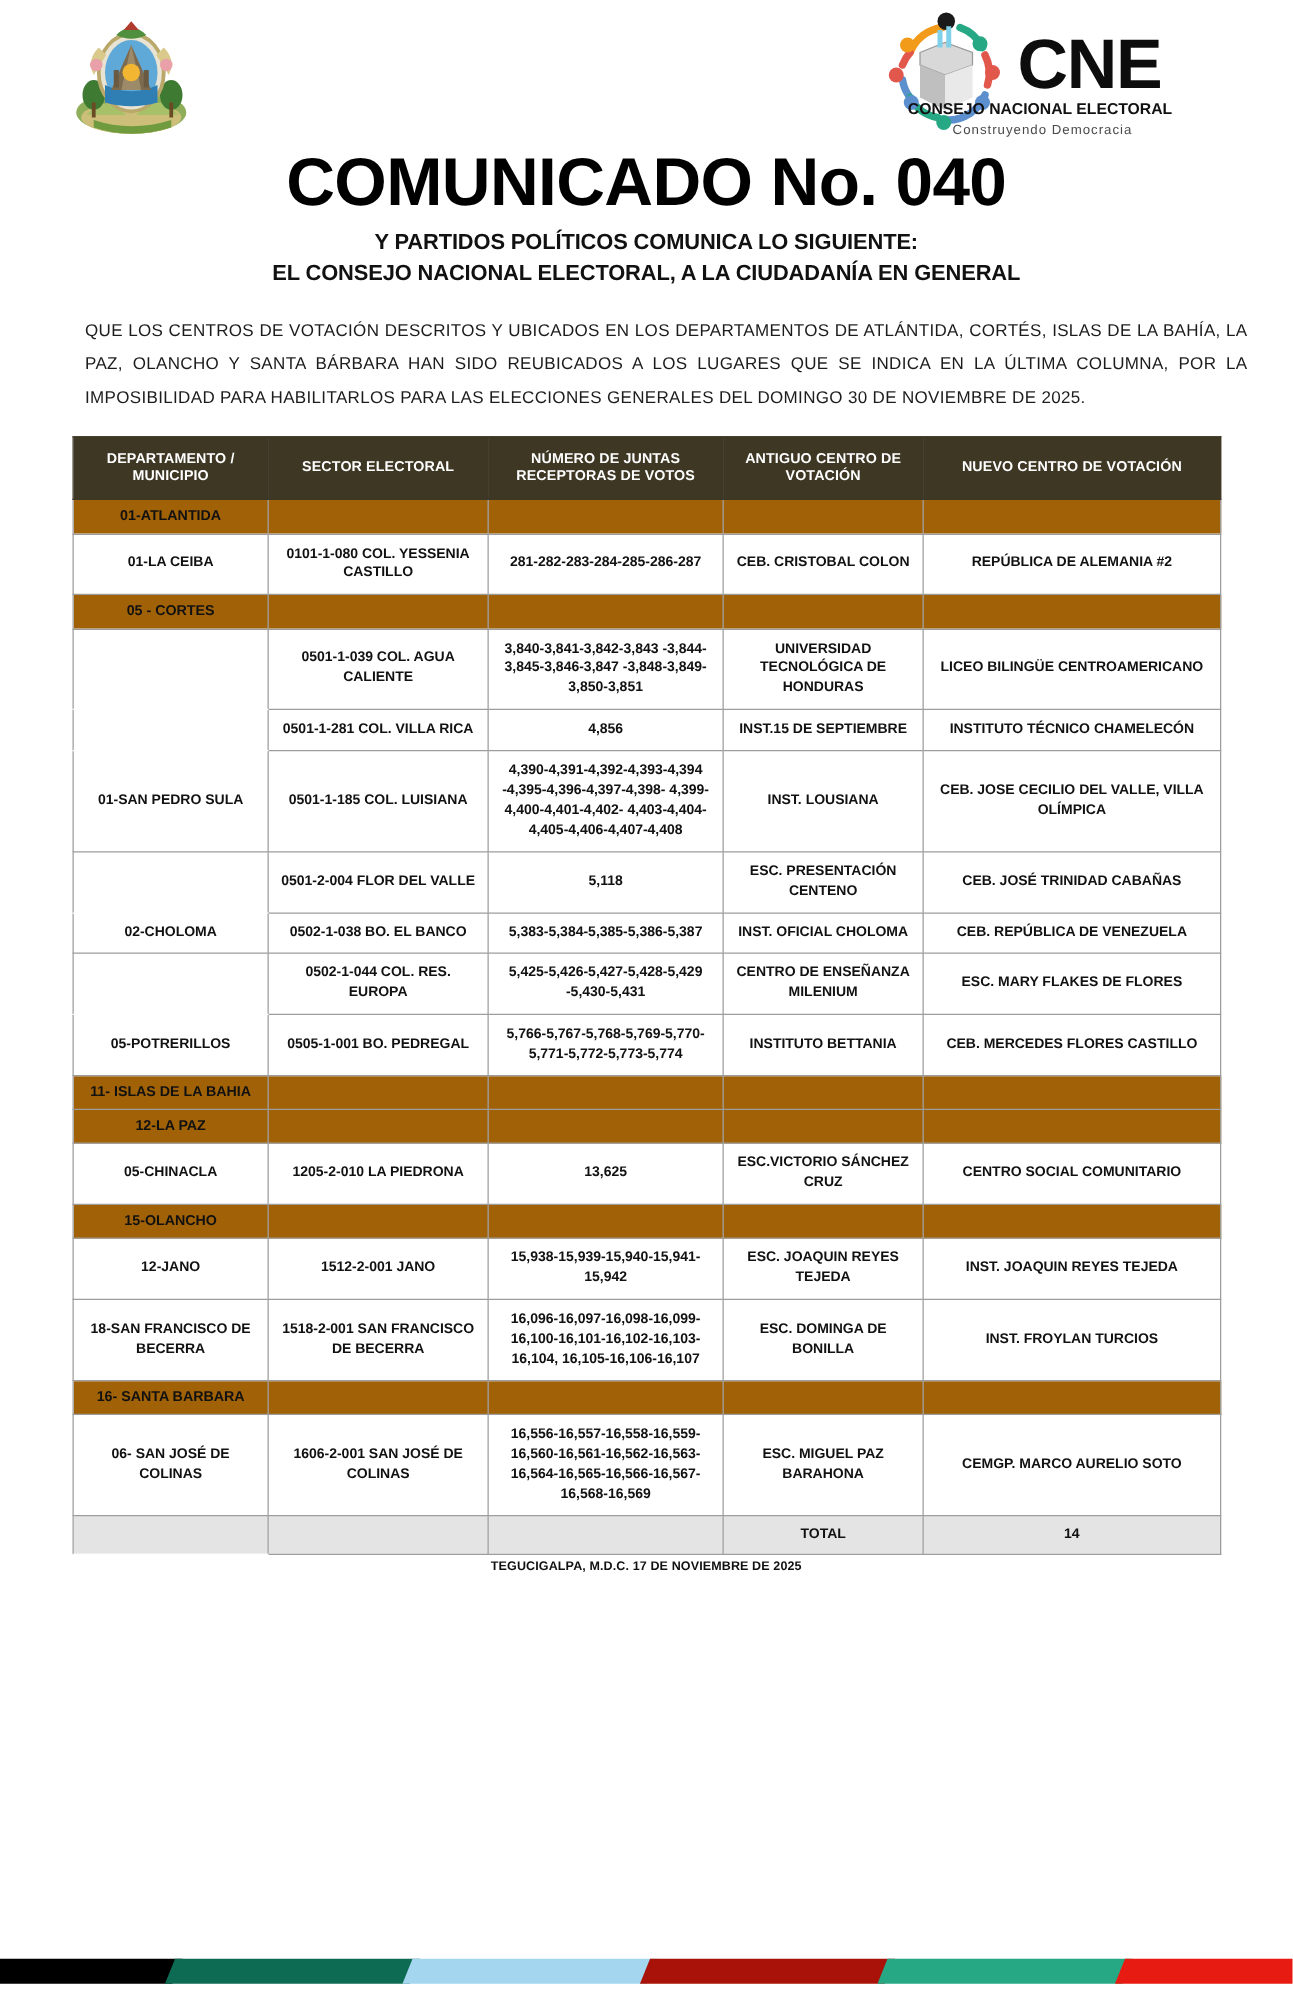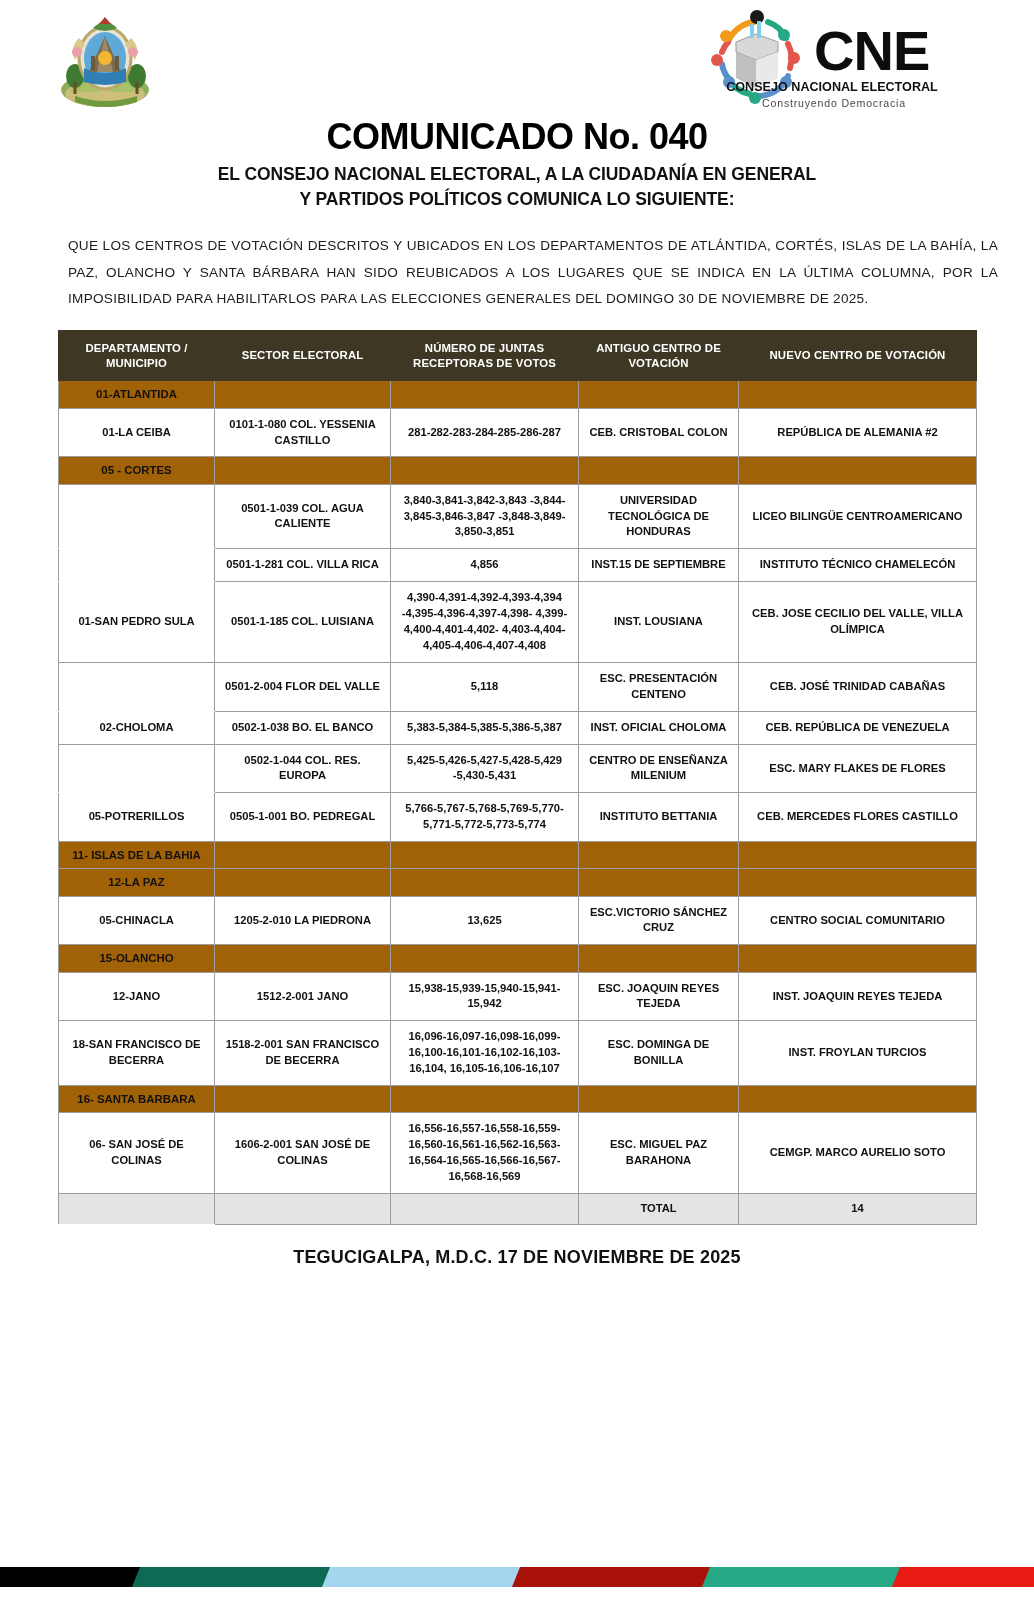--- a/index.html
+++ b/index.html
@@ -36,21 +36,21 @@
     width: 260px;
     height: 106px;
   }
 
   
   .title-block {
     text-align: center;
     padding: 0 40px;
   }
   .doc-title {
-    font-size: 36px;
+    font-size: 54px;
     font-weight: 700;
     letter-spacing: -0.5px;
     margin: 0 0 6px 0;
     line-height: 1.05;
     color: #000;
   }
   .subtitle-line {
     font-size: 17.5px;
     font-weight: 700;
     line-height: 1.42;
@@ -117,22 +117,22 @@
   }
   tr.total-row td {
     background: #e4e4e4;
     padding: 7px 17px;
   }
 
   
   .footer-text {
     text-align: center;
     font-weight: 700;
-    font-size: 18px;
-    margin-top: 22px;
+    font-size: 10px;
+    margin-top: 4px;
     letter-spacing: 0.01em;
     color: #111;
   }
   .color-bar {
     position: absolute;
     left: 0;
     bottom: 13px;
     width: 1034px;
     height: 20px;
     display: flex;
@@ -222,22 +222,22 @@
       <text x="112" y="62" font-family="Liberation Sans, sans-serif" font-size="56" font-weight="700" fill="#0d0d0d" letter-spacing="-1">CNE</text>
 
       <text x="130" y="83" text-anchor="middle" font-family="Liberation Sans, sans-serif" font-size="12.6" font-weight="700" fill="#111">CONSEJO NACIONAL ELECTORAL</text>
       <text x="132" y="99" text-anchor="middle" font-family="Liberation Sans, sans-serif" font-size="10.6" fill="#4a4a4a" letter-spacing="0.8">Construyendo Democracia</text>
     </svg>
   </div>
 </div>
 
 <div class="title-block">
   <h1 class="doc-title">COMUNICADO No. 040</h1>
+  <div class="subtitle-line">Y PARTIDOS POLÍTICOS COMUNICA LO SIGUIENTE:</div>
   <div class="subtitle-line">EL CONSEJO NACIONAL ELECTORAL, A LA CIUDADANÍA EN GENERAL</div>
-  <div class="subtitle-line">Y PARTIDOS POLÍTICOS COMUNICA LO SIGUIENTE:</div>
 </div>
 
 <p class="intro">QUE LOS CENTROS DE VOTACIÓN DESCRITOS Y UBICADOS EN LOS DEPARTAMENTOS DE ATLÁNTIDA, CORTÉS, ISLAS DE LA BAHÍA, LA PAZ, OLANCHO Y SANTA BÁRBARA HAN SIDO REUBICADOS A LOS LUGARES QUE SE INDICA EN LA ÚLTIMA COLUMNA, POR LA IMPOSIBILIDAD PARA HABILITARLOS PARA LAS ELECCIONES GENERALES DEL DOMINGO 30 DE NOVIEMBRE DE 2025.</p>
 
 <div class="table-wrap">
   <table class="data">
     <colgroup>
       <col class="c1">
         <col class="c2">
         <col class="c3">

